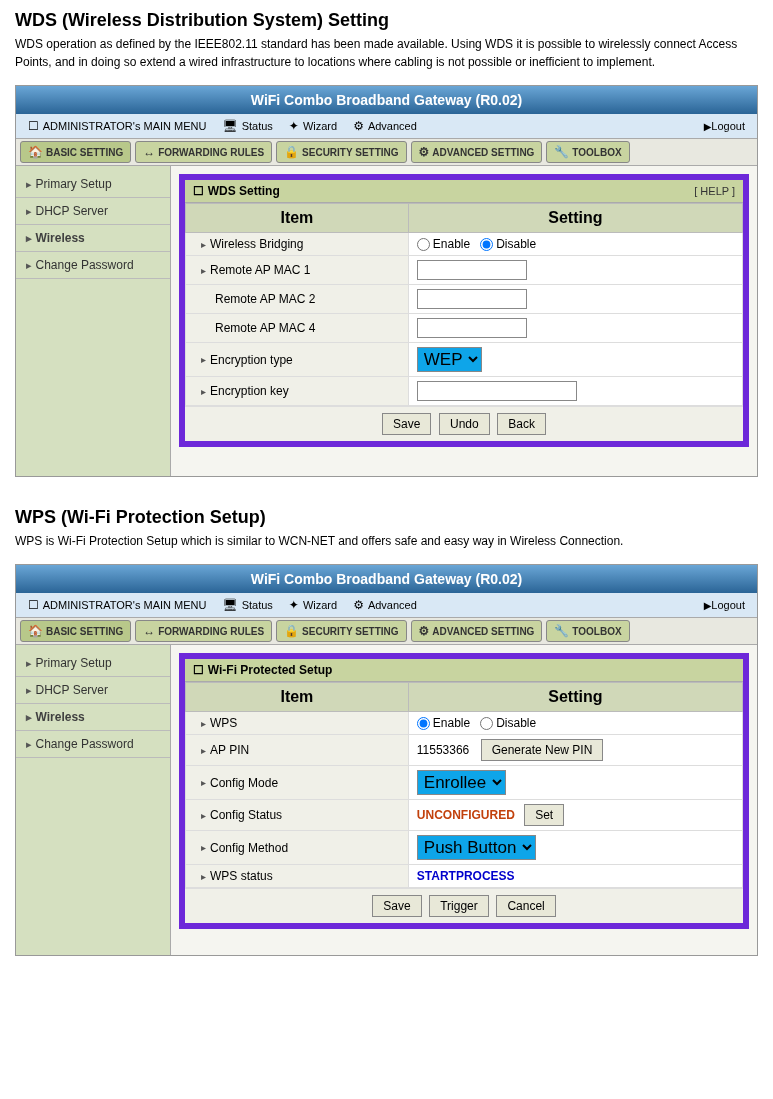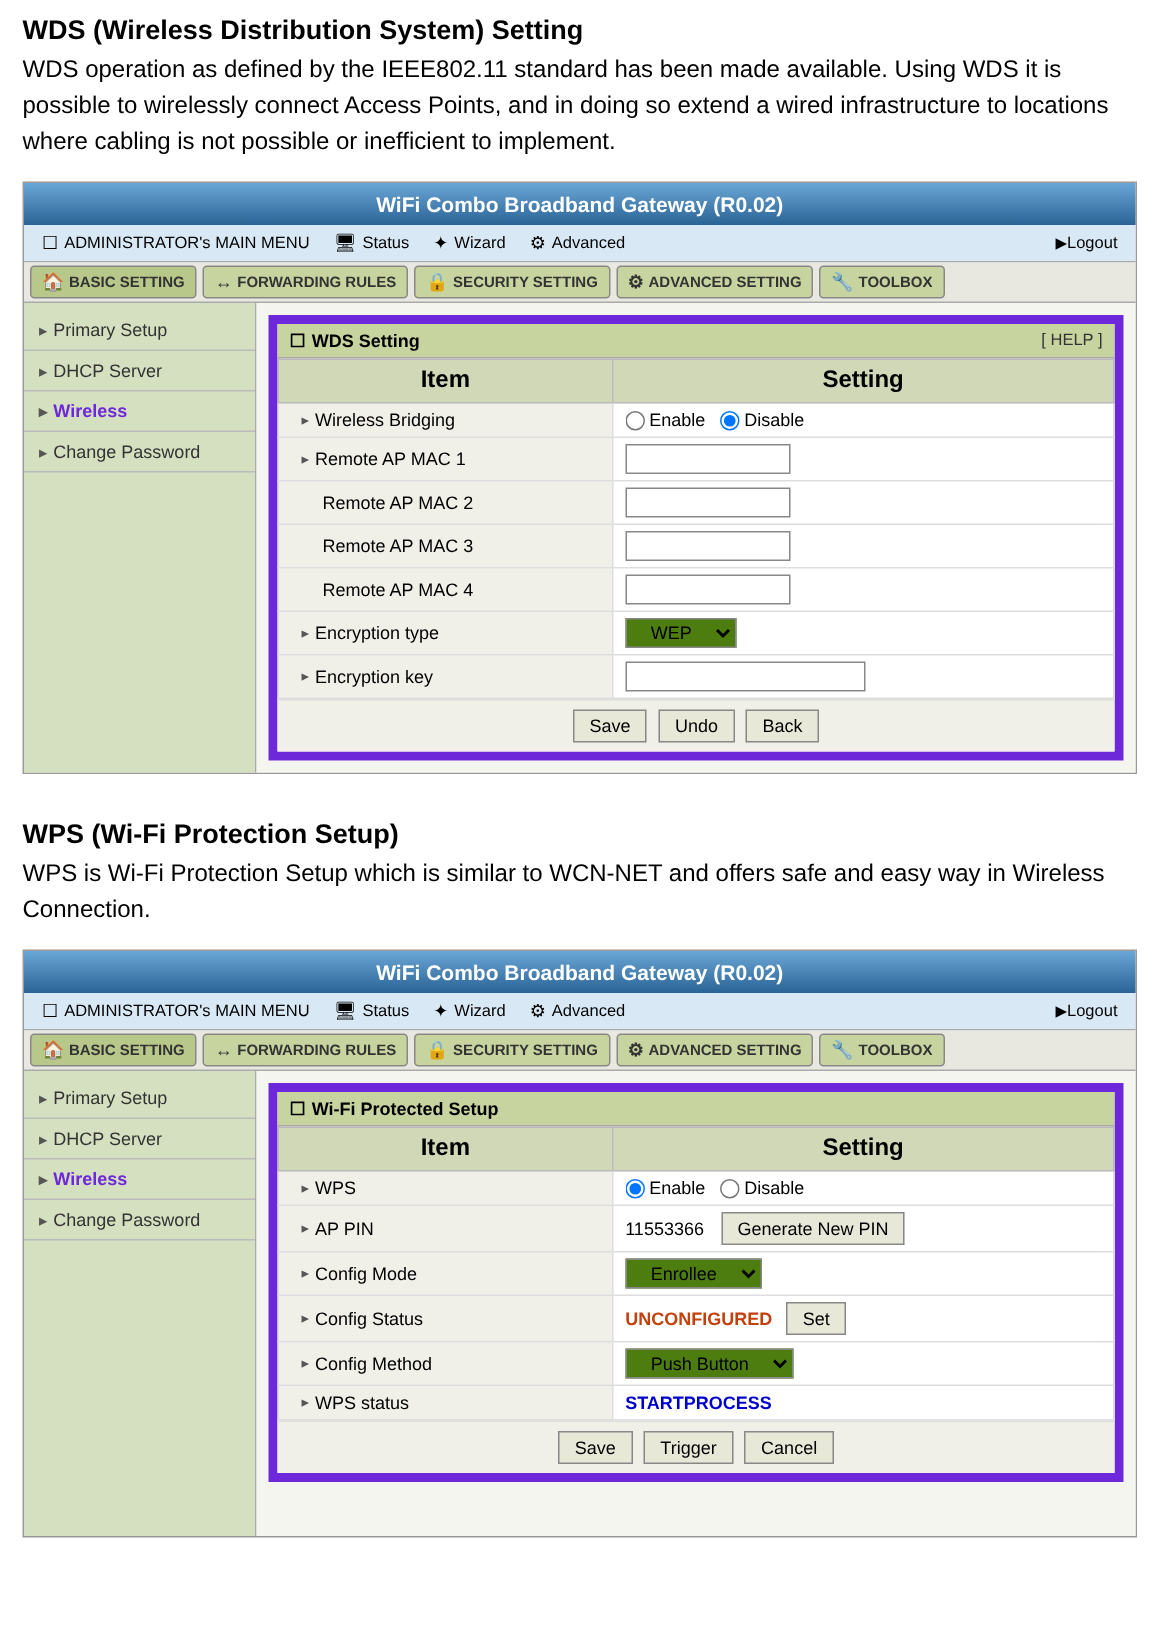--- a/index.html
+++ b/index.html
@@ -11,21 +11,21 @@
       width: 773px;
       padding: 10px 15px;
     }
 
     .section-title {
       font-weight: bold;
       margin-bottom: 4px;
       font-size: 18px;
     }
     .section-desc {
-      font-size: 16px;
+      font-size: 12px;
       margin-bottom: 14px;
       line-height: 1.5;
     }
 
     
     .gateway-frame {
       border: 1px solid #999;
       margin-bottom: 30px;
       background: #fff;
     }
@@ -116,21 +116,21 @@
       align-items: center;
     }
     .sidebar-item::before {
       content: "▸ ";
       font-size: 11px;
       margin-right: 4px;
       color: #555;
     }
     .sidebar-item.active {
       font-weight: bold;
-      color: #6d28d9;
+      color: #404040;
     }
 
     .main-content {
       flex: 1;
       padding: 8px;
       background: #f5f5f0;
     }
 
     .settings-panel {
       border: 6px solid #6d28d9;
@@ -219,24 +219,24 @@
     }
     .text-input-wide {
       border: 1px solid #888;
       padding: 2px 4px;
       font-size: 12px;
       width: 160px;
       background: #fff;
     }
 
     .select-small {
-      font-size: 12px;
+      font-size: 17px;
       border: 1px solid #888;
-      padding: 1px 12px;
-      background: #4d7c0f;
+      padding: 1px 2px;
+      background: #0ea5e9;
     }
 
     .btn-row {
       text-align: center;
       padding: 6px;
       background: #f0f0e8;
       border-top: 1px solid #ddd;
     }
     .action-btn {
       background: #e8e8d8;
@@ -370,28 +370,20 @@
 
             <tr>
               <td class="item-col">
                 <span style="padding-left:14px;">Remote AP MAC 2</span>
               </td>
               <td class="setting-col">
                 <input type="text" class="text-input" value="" style="">
               </td>
             </tr>
 
-            <tr>
-              <td class="item-col">
-                <span style="padding-left:14px;">Remote AP MAC 3</span>
-              </td>
-              <td class="setting-col">
-                <input type="text" class="text-input" value="" style="">
-              </td>
-            </tr>
 
             <tr>
               <td class="item-col">
                 <span style="padding-left:14px;">Remote AP MAC 4</span>
               </td>
               <td class="setting-col">
                 <input type="text" class="text-input" value="" style="">
               </td>
             </tr>
 

